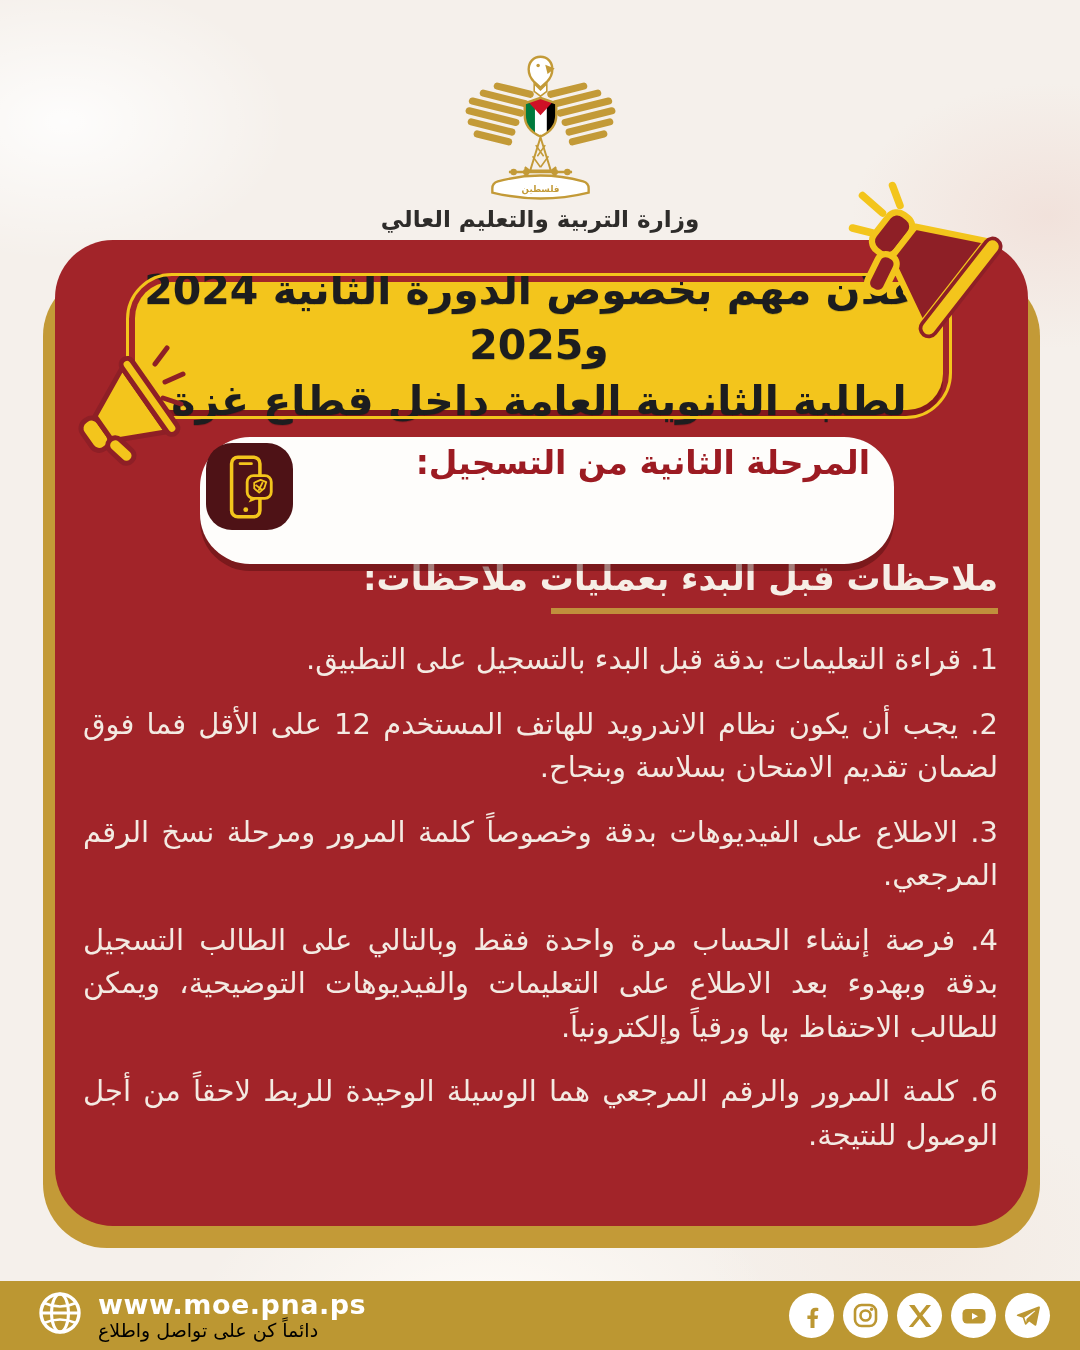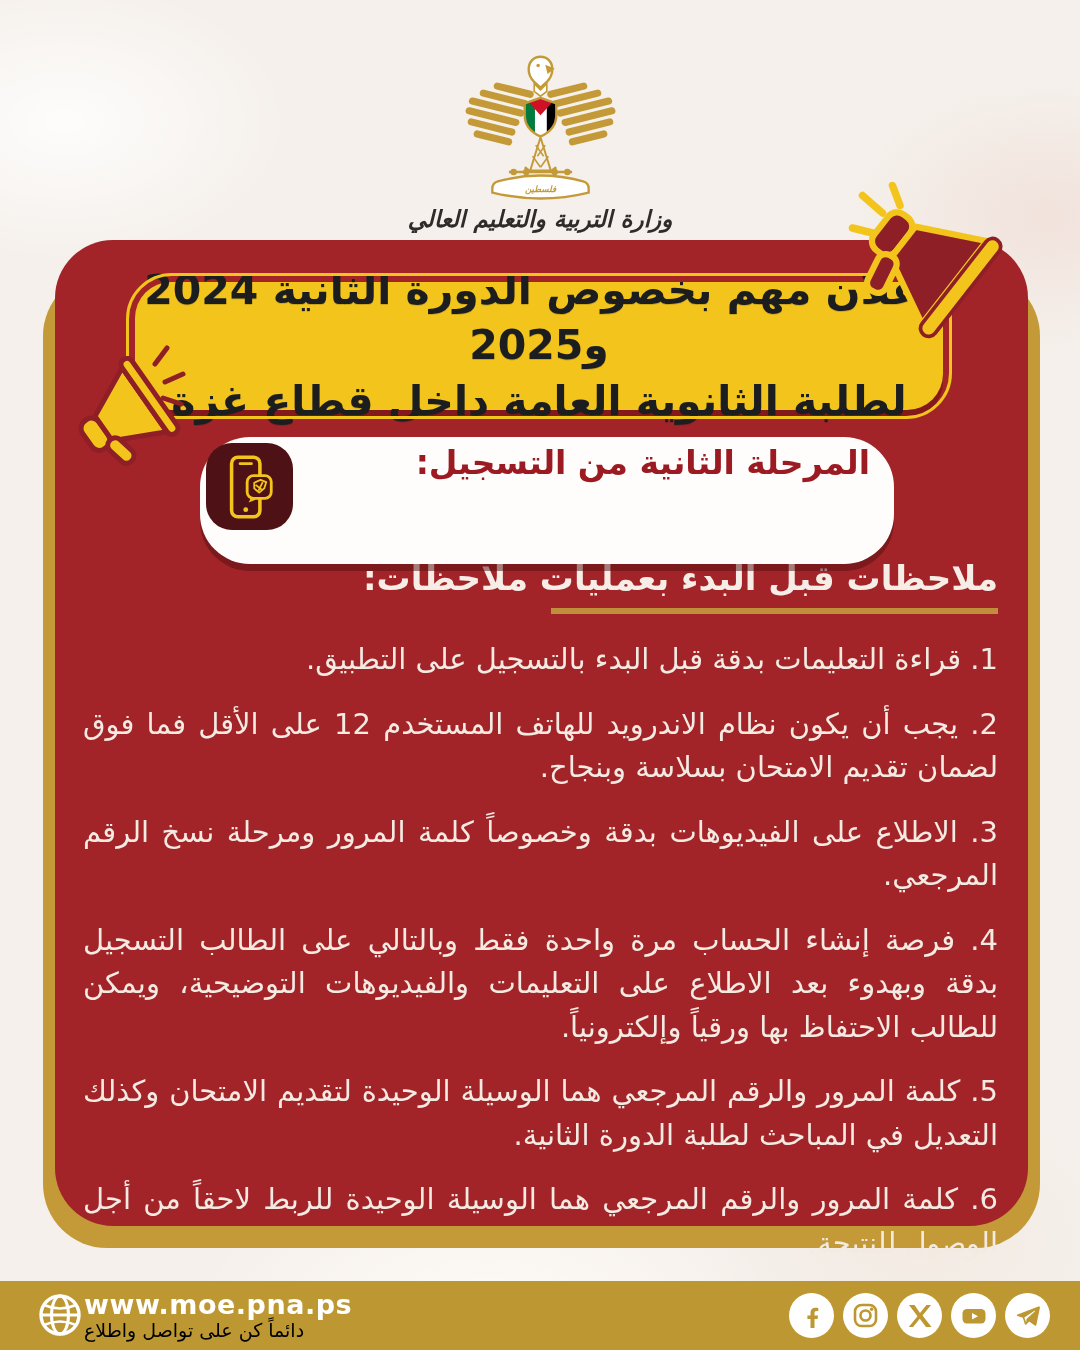--- a/index.html
+++ b/index.html
@@ -10,21 +10,21 @@
     position:relative; width:1080px; height:1350px; overflow:hidden;
     background:
       radial-gradient(ellipse 320px 200px at 6% 9%,  rgba(255,255,255,.85) 0%, rgba(255,255,255,0) 70%),
       radial-gradient(ellipse 280px 190px at 97% 16%, rgba(240,221,214,.75) 0%, rgba(240,221,214,0) 70%),
       radial-gradient(ellipse 420px 240px at 45% 98%, rgba(255,252,248,.9) 0%, rgba(255,252,248,0) 70%),
       radial-gradient(ellipse 300px 200px at 85% 92%, rgba(242,231,222,.6) 0%, rgba(242,231,222,0) 70%),
       #F5F0EB;
   }
 
   
-  .header{ position:absolute; top:0; left:0; width:100%; text-align:center;font-style:italic; }
+  .header{ position:absolute; top:0; left:0; width:100%; text-align:center; }
   .emblem{ margin-top:52px; }
   .ministry-name{
     margin-top:0; font-size:23px; font-weight:bold; color:#2e2c2a; direction:rtl;
   }
 
   
   .card-gold{
     position:absolute; left:43px; top:272px; width:997px; height:976px;
     background:#C39A37; border-radius:64px;
   }
@@ -89,21 +89,21 @@
     color:#F3EAE2; font-weight:normal; font-size:29px; line-height:1.5;
     text-align:justify; text-align-last:right; margin-bottom:21px;
   }
 
   
   .footer{
     position:absolute; left:0; bottom:0; width:1080px; height:69px;
     background:#BC9732; display:flex; align-items:center; justify-content:space-between;
     padding:0 30px 0 36px; z-index:5;
   }
-  .footer-left{ display:flex; align-items:center; }
+  .footer-left{ display:flex; align-items:flex-start; gap:14px; }
   .footer-texts{ display:flex; flex-direction:column; line-height:1.15; }
   .footer-website{ color:#FFFFFF; font-weight:bold; font-size:27px; letter-spacing:.5px; }
   .footer-tagline{ color:#000000; font-size:19px; direction:rtl; text-align:left; }
   .footer-social{ display:flex; align-items:center; gap:9px; }
   .soc{
     width:45px; height:45px; border-radius:50%; background:#FFFFFF;
     display:flex; align-items:center; justify-content:center;
   }
 </style>
 </head>
@@ -232,21 +232,20 @@
   </div>
 
   <div class="notes">
     <div class="notes-heading">ملاحظات قبل البدء بعمليات ملاحظات:</div>
     <div class="notes-underline"></div>
     <ul class="notes-list">
       <li>1. قراءة التعليمات بدقة قبل البدء بالتسجيل على التطبيق.</li>
       <li>2. يجب أن يكون نظام الاندرويد للهاتف المستخدم 12 على الأقل فما فوق لضمان تقديم الامتحان بسلاسة وبنجاح.</li>
       <li>3. الاطلاع على الفيديوهات بدقة وخصوصاً كلمة المرور ومرحلة نسخ الرقم المرجعي.</li>
       <li>4. فرصة إنشاء الحساب مرة واحدة فقط وبالتالي على الطالب التسجيل بدقة وبهدوء بعد الاطلاع على التعليمات والفيديوهات التوضيحية، ويمكن للطالب الاحتفاظ بها ورقياً وإلكترونياً.</li>
-      <li>5. كلمة المرور والرقم المرجعي هما الوسيلة الوحيدة لتقديم الامتحان وكذلك التعديل في المباحث لطلبة الدورة الثانية.</li>
       <li>6. كلمة المرور والرقم المرجعي هما الوسيلة الوحيدة للربط لاحقاً من أجل الوصول للنتيجة.</li>
     </ul>
   </div>
 
   <div class="footer">
     <div class="footer-left">
       <svg width="48" height="48" viewBox="0 0 48 48">
         <circle cx="24" cy="24" r="19" fill="none" stroke="#FFFFFF" stroke-width="3.4"></circle>
         <ellipse cx="24" cy="24" rx="8.5" ry="19" fill="none" stroke="#FFFFFF" stroke-width="3"></ellipse>
         <line x1="5" y1="24" x2="43" y2="24" stroke="#FFFFFF" stroke-width="3"></line>

